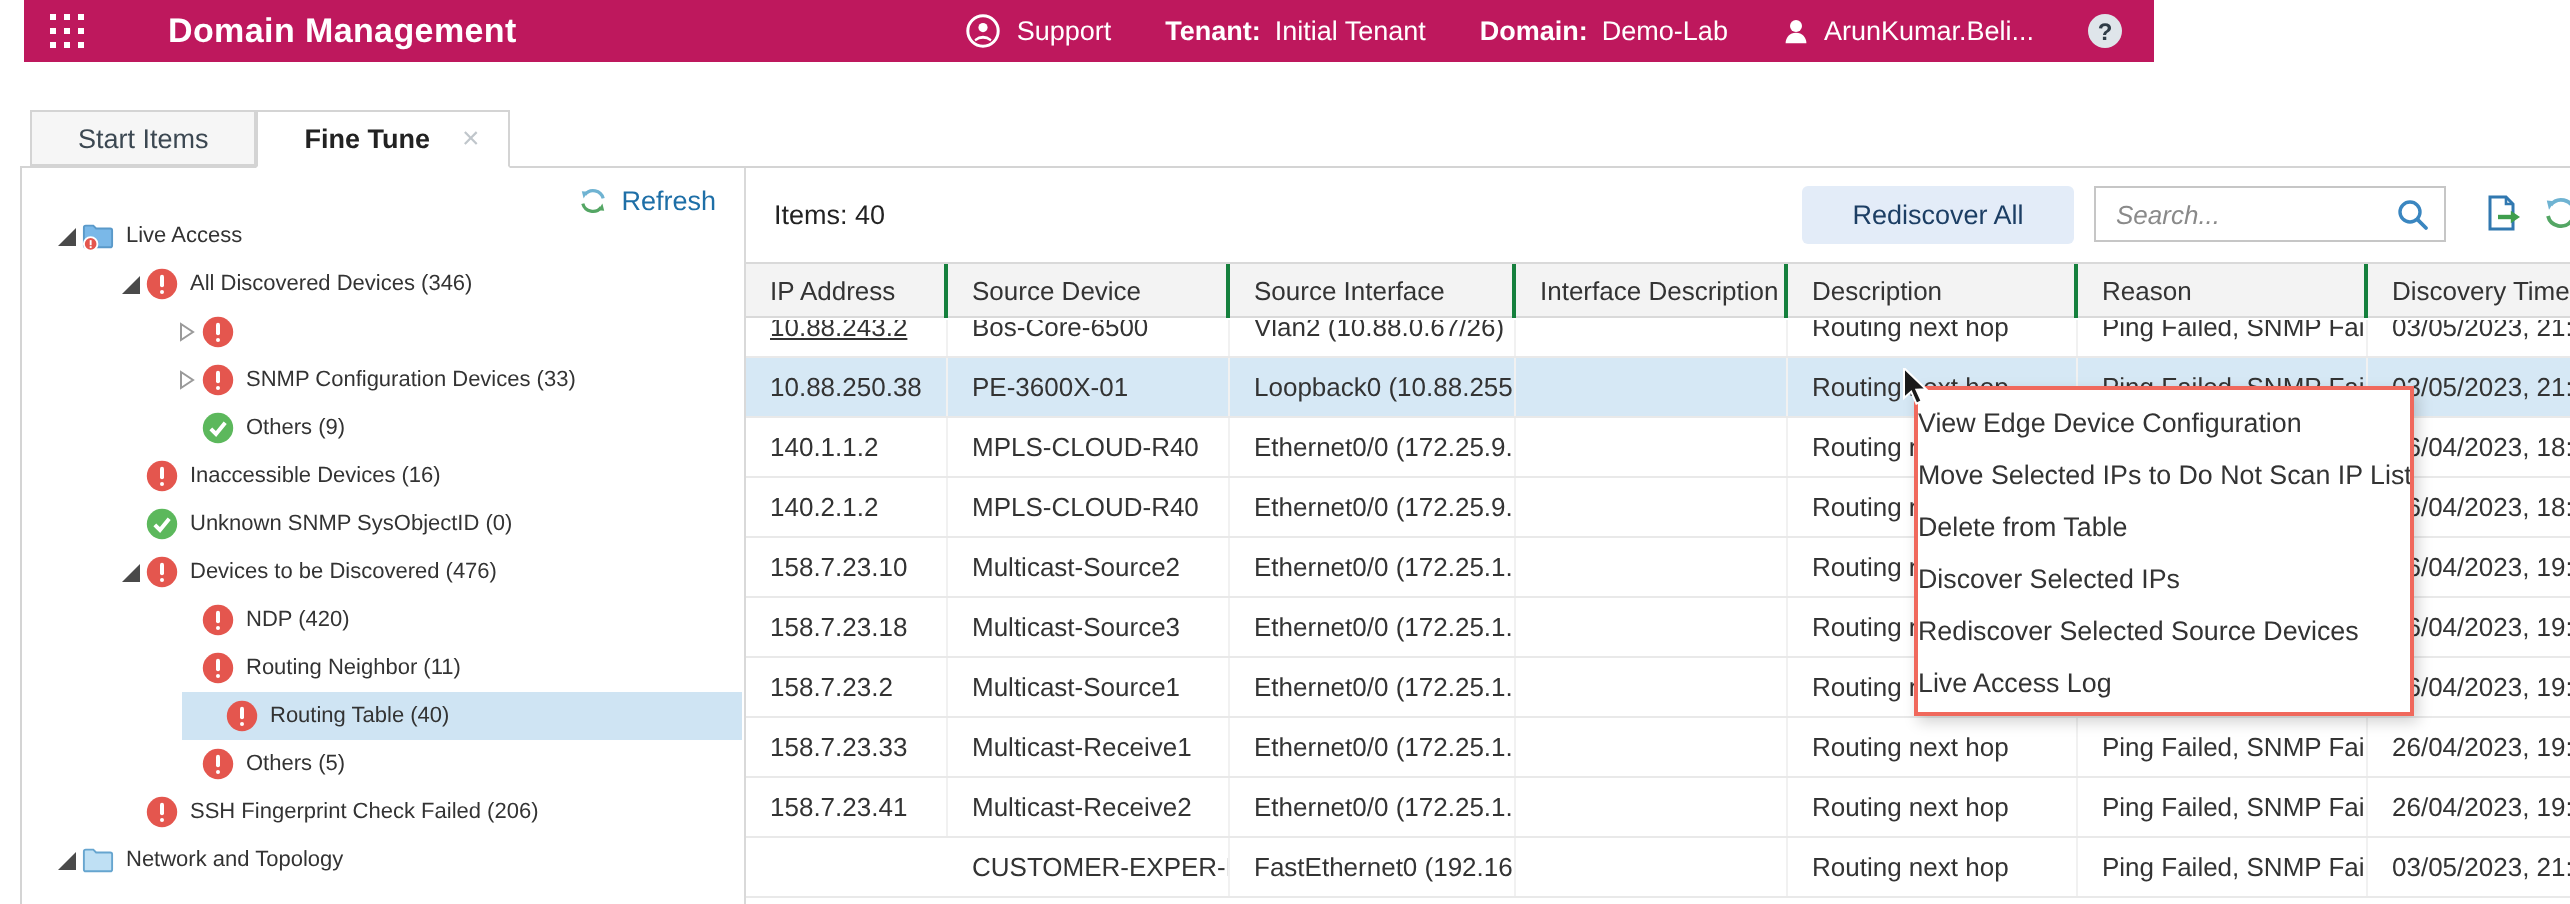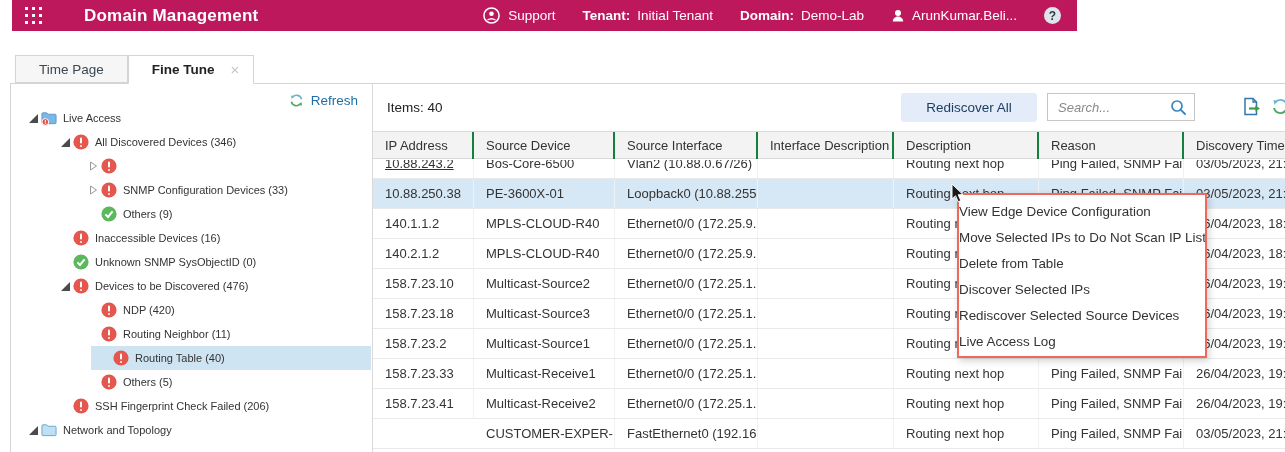--- a/index.html
+++ b/index.html
@@ -34,21 +34,21 @@
   .tree-row.sel { background:#cfe4f3; }
   .tw { width:16px; height:16px; display:flex; align-items:center; justify-content:center; flex:none; }
   .ticon { width:16px; height:16px; flex:none; display:flex; align-items:center; justify-content:center; }
   .tlabel { margin-left:6px; font-size:11px; }
 
   
   .main { position:absolute; left:362px; top:0; right:0; height:369px; overflow:hidden; }
   .toolbar { position:absolute; left:0; top:0; right:0; height:47px; }
   .items-count { position:absolute; left:14px; top:0; line-height:47px; font-size:13.5px; color:#222; }
   .btn { position:absolute; left:528px; top:9px; width:136px; height:29px; background:#e3ecf8; color:#1c3e64; border:none; border-radius:3px; font-size:13.5px; font-family:inherit; cursor:pointer; }
-  .searchbox { position:absolute; left:674px; top:9px; width:148px; height:28px; border:1px solid #c6c6c6; background:#fff; display:flex; align-items:center; }
+  .searchbox { position:absolute; left:674px; top:9px; width:176px; height:28px; border:1px solid #c6c6c6; background:#fff; display:flex; align-items:center; }
   .searchbox input { flex:1; border:none; outline:none; padding:0 4px 0 10px; font-size:13px; font-family:inherit; font-style:italic; color:#444; min-width:0; }
   .searchbox input::placeholder { color:#8a8a8a; font-style:italic; }
   .search-ic { flex:none; margin-right:7px; cursor:pointer; display:flex; }
   .tool-ic { position:absolute; top:13px; cursor:pointer; display:flex; }
   .ic-export { left:869px; }
   .ic-refresh2 { left:898px; }
 
   
   .thead { position:absolute; left:0; top:47px; height:28px; width:941px; display:flex; background:#f3f3f3; border-top:1px solid #d9d9d9; border-bottom:1px solid #d9d9d9; }
   .th { height:27px; line-height:27px; padding:0 8px 0 12px; border-right:2px solid #15803d; font-size:13px; color:#333; white-space:nowrap; overflow:hidden; flex:none; }
@@ -106,21 +106,21 @@
           </svg>
       </span>
       <span>ArunKumar.Beli...</span>
     </div>
     <div class="help-circ">?</div>
   </div>
 </div>
 
 <div class="tabs">
   <div class="tab">
-    <span class="lbl">Time Page</span>
+    <span class="lbl">Start Items</span>
   </div>
   <div class="tab active">
     <span class="lbl">Fine Tune</span>
     <span class="tab-close">×</span>
   </div>
 </div>
 
 <div class="panel">
 
   <div class="sidebar">

